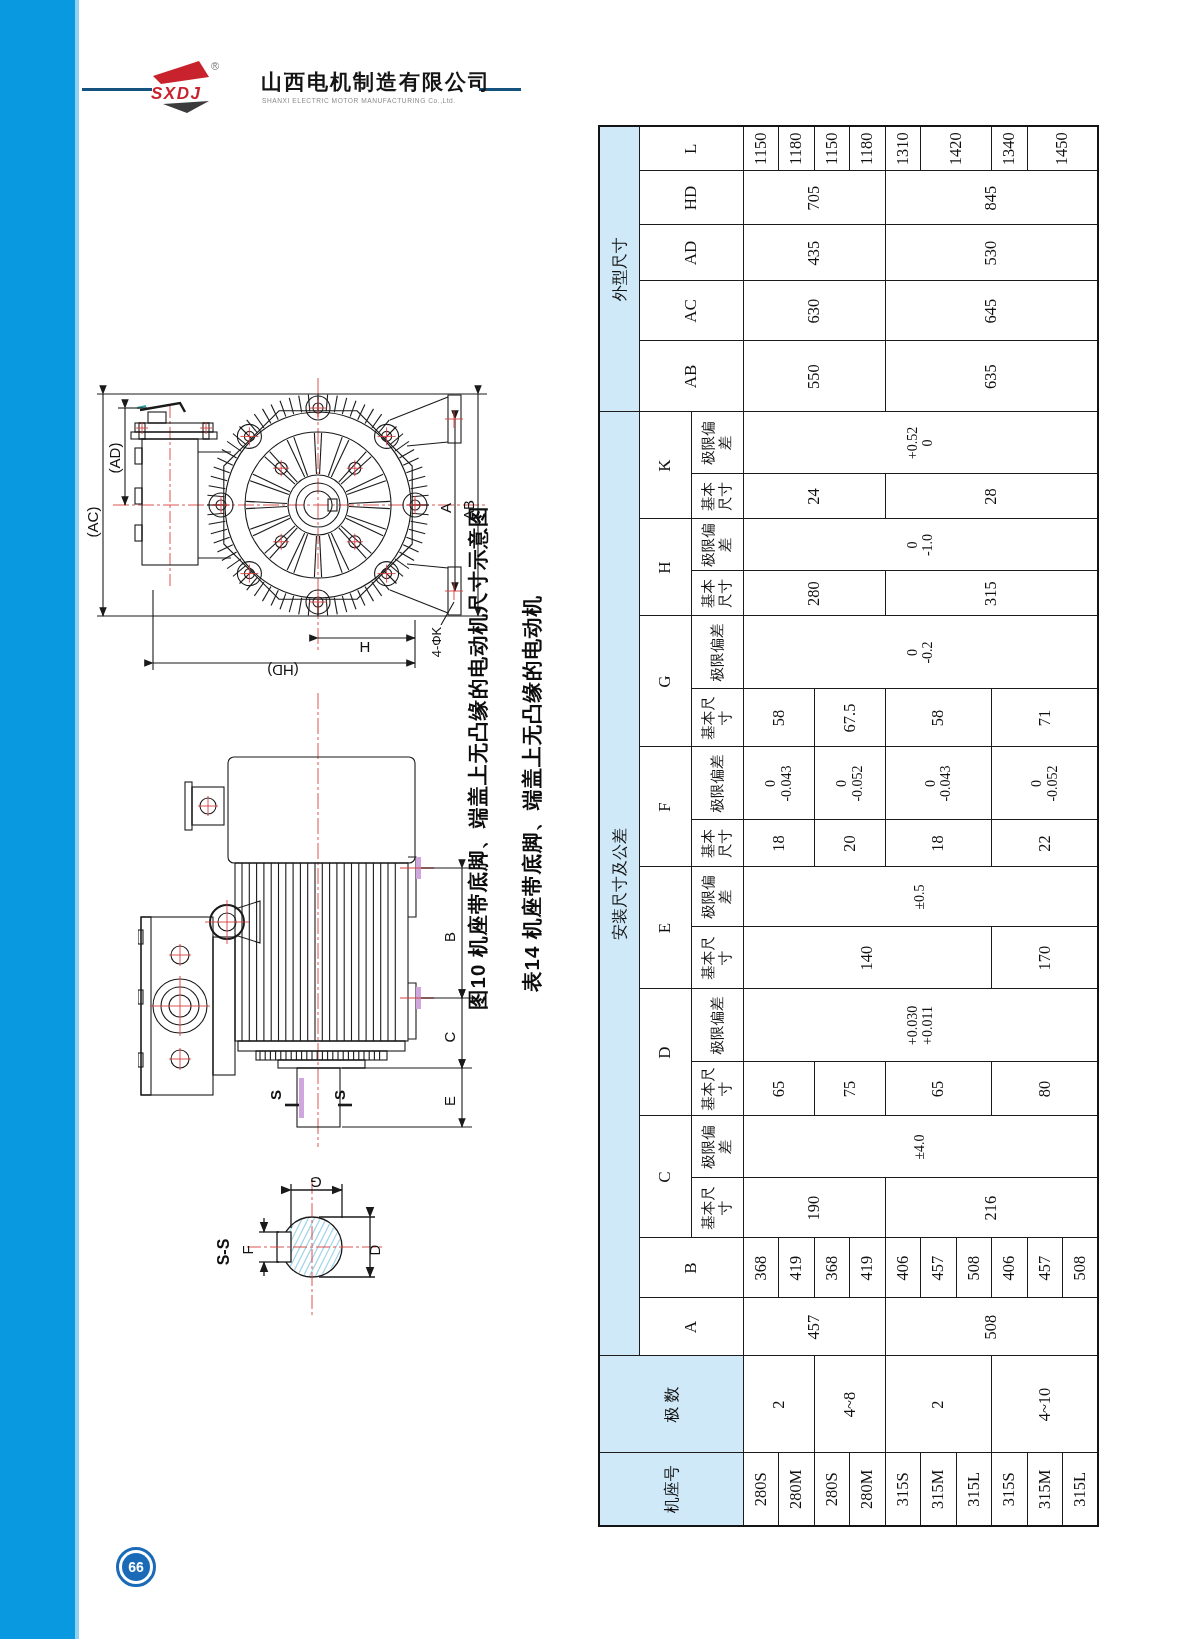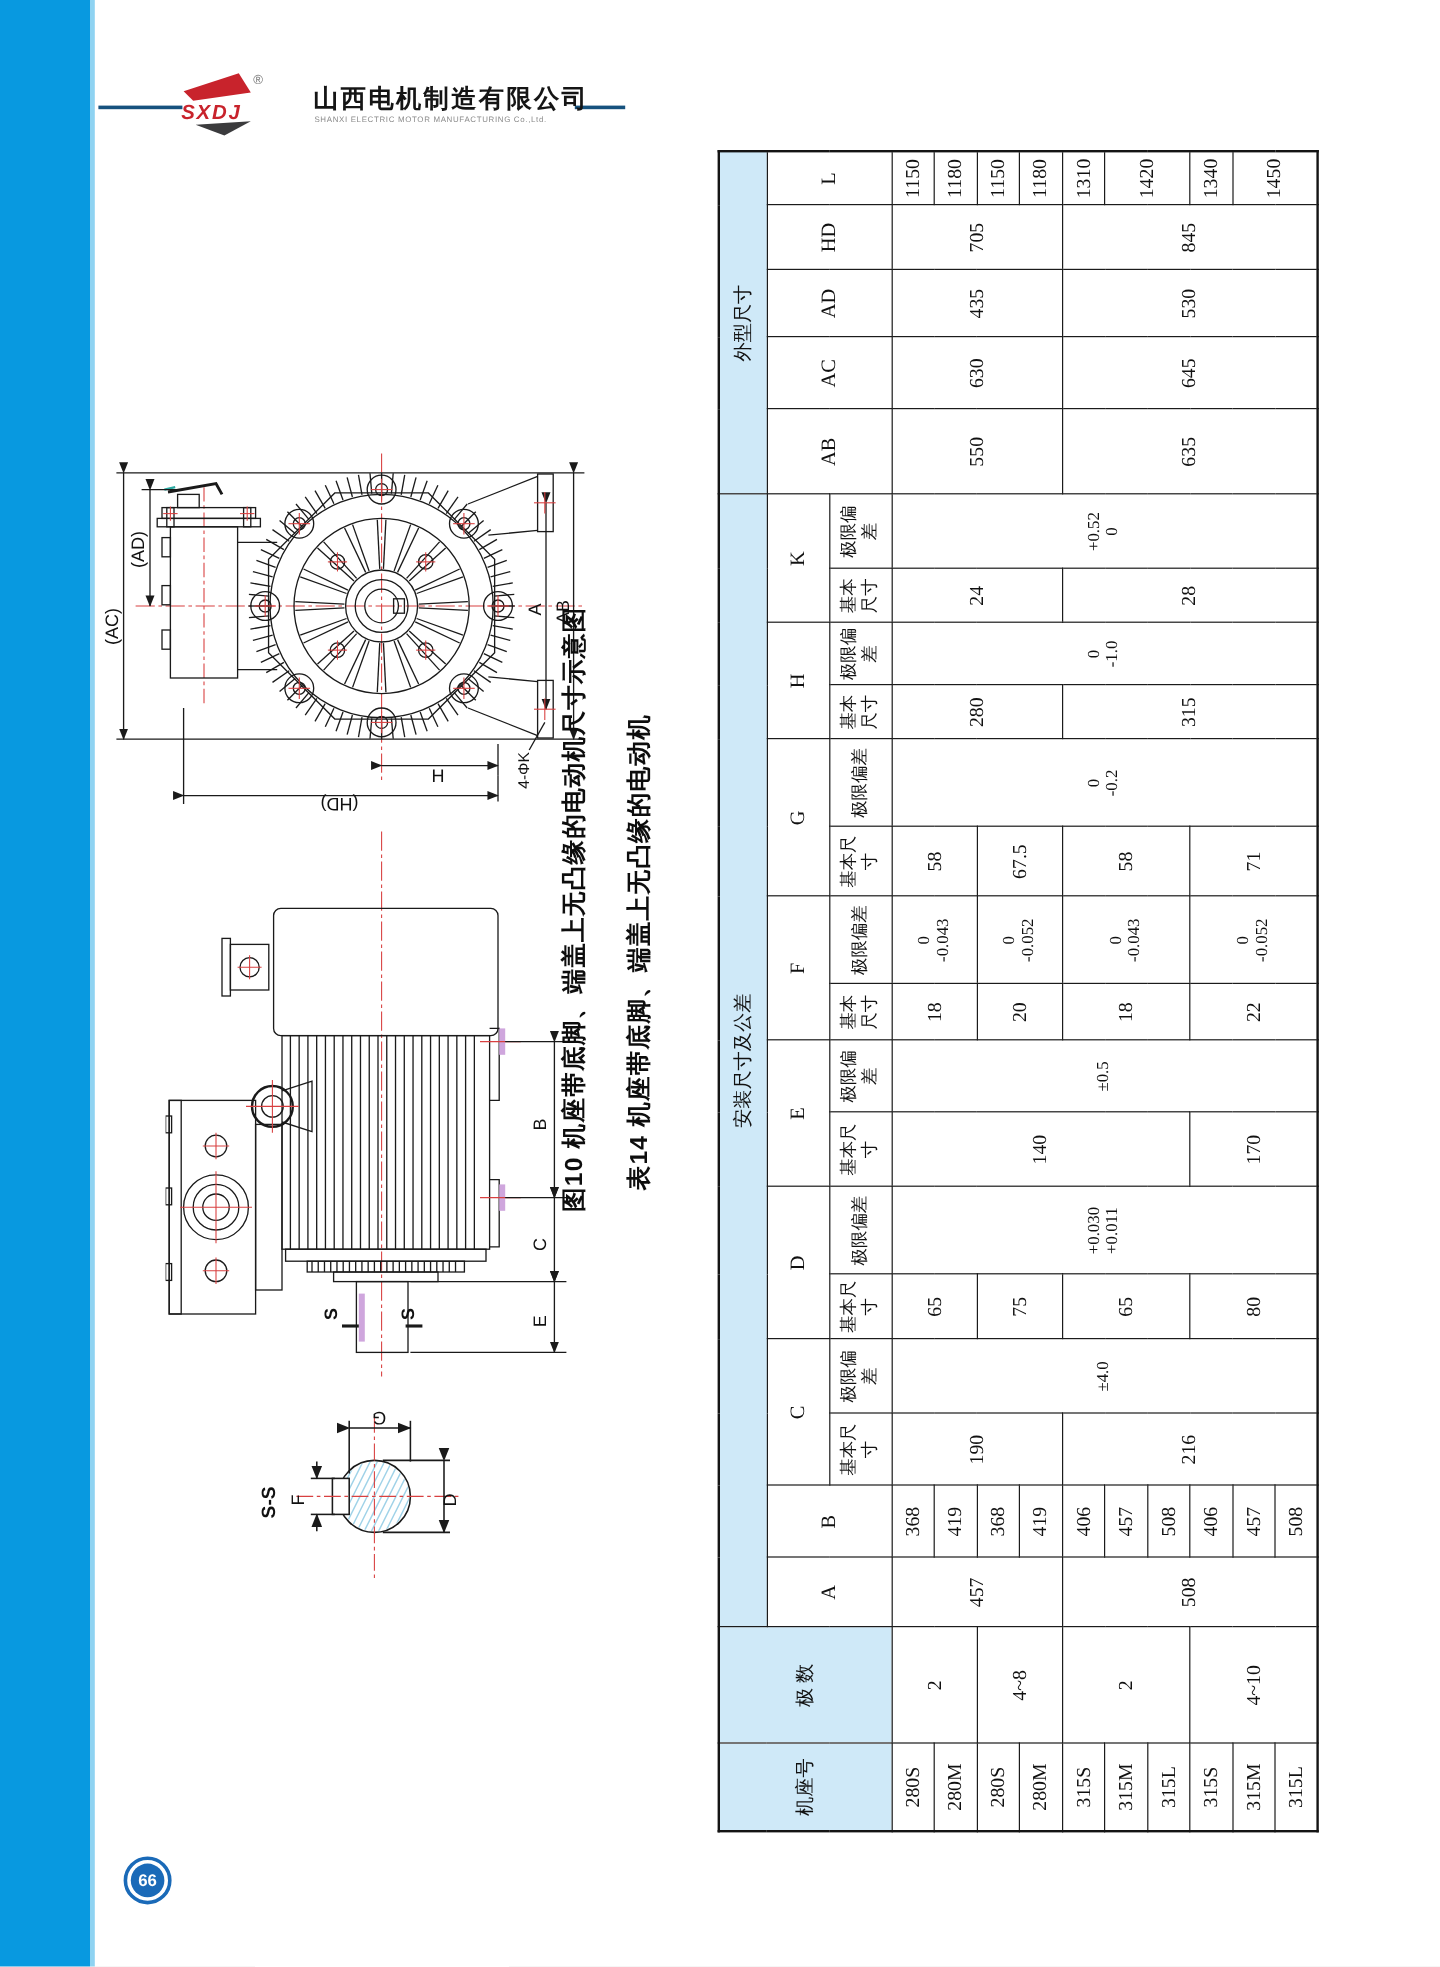--- a/index.html
+++ b/index.html
@@ -27,21 +27,21 @@
                transform:translateY(1400px) rotate(-90deg);transform-origin:0 0;}
   table.spec{width:1400px;border-collapse:collapse;table-layout:fixed;border:2px solid #141414;}
   table.spec th,table.spec td{border:1px solid #1b1b1b;text-align:center;vertical-align:middle;
                padding:0;font-weight:normal;color:#111;overflow:hidden;}
   table.spec th.hb{font-size:16px;line-height:1.2;}
   table.spec th.letter{font-size:17px;}
   table.spec th.sub{font-size:14.5px;line-height:1.15;padding:1px 2px;}
   table.spec td{font-size:16.5px;}
   table.spec td .tl{font-size:14px;line-height:1.12;}
   
-  #pagenum{position:absolute;left:103px;top:1547px;width:34px;height:34px;border:3px solid #1a6ab8;
+  #pagenum{position:absolute;left:116px;top:1547px;width:34px;height:34px;border:3px solid #1a6ab8;
            border-radius:50%;display:flex;align-items:center;justify-content:center;}
   #pagenum .disc{width:28px;height:28px;border-radius:50%;background:#1a6ab8;display:flex;
                  align-items:center;justify-content:center;color:#fff;
                  font-family:"Liberation Sans","DejaVu Sans",sans-serif;font-weight:bold;font-size:14px;}
   svg text{font-family:"Liberation Sans","DejaVu Sans",sans-serif;}
   .drw{position:absolute;}
 </style>
 </head>
 <body>
 

